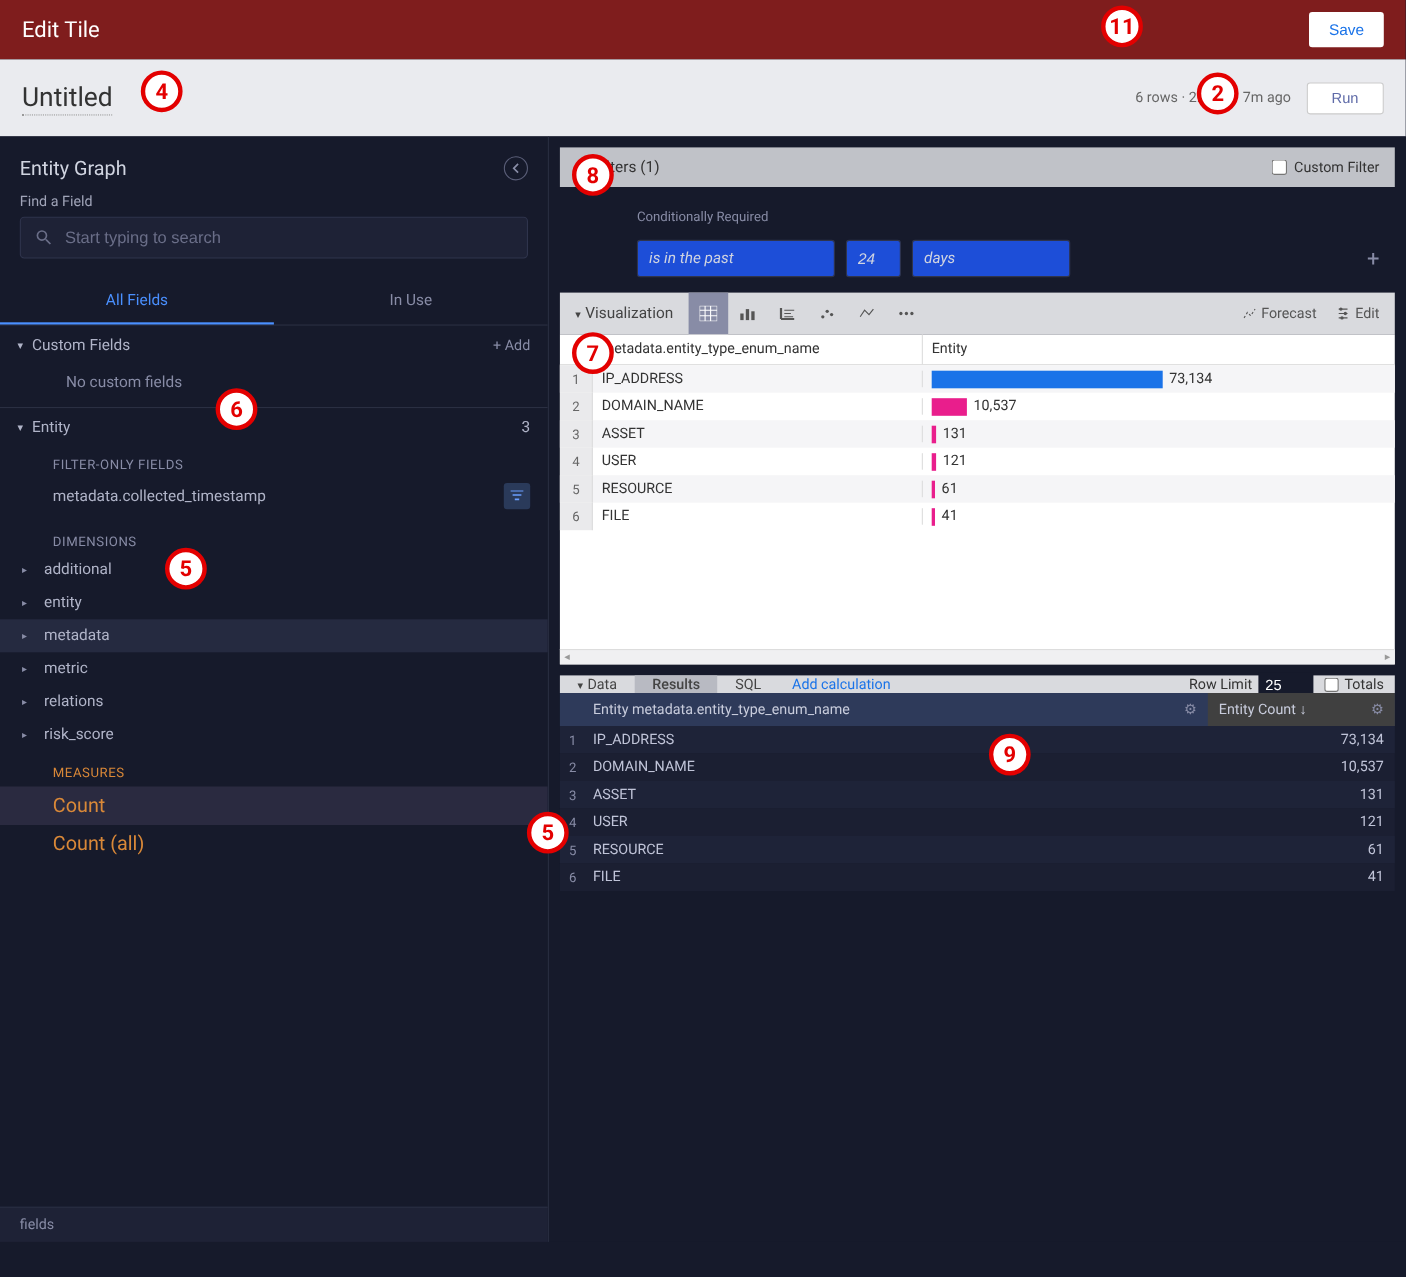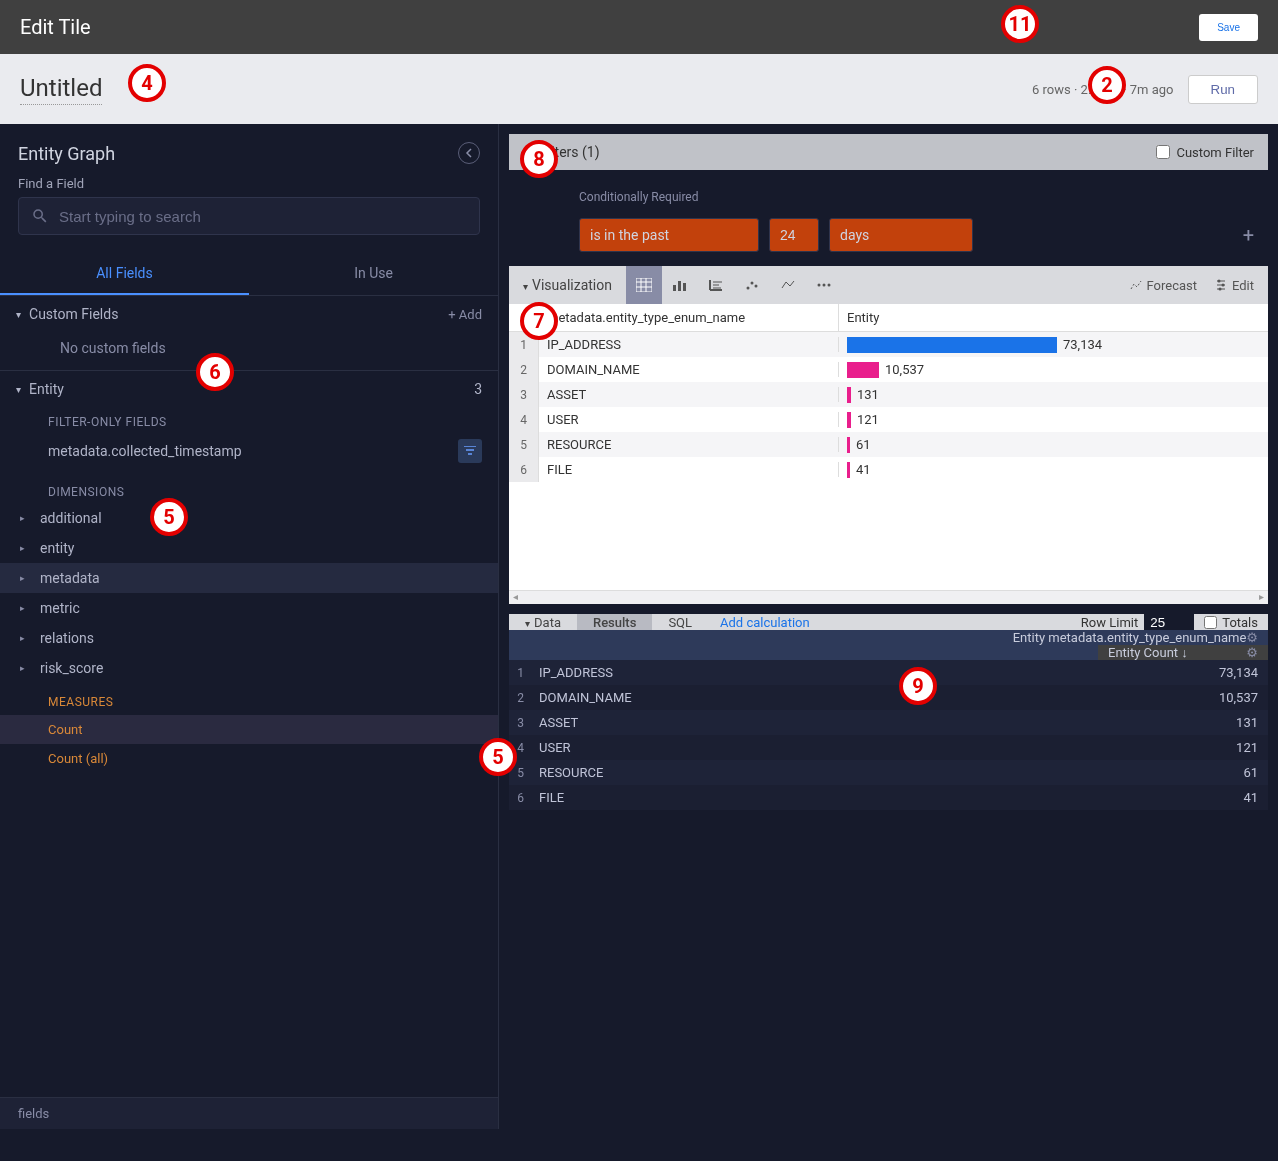--- a/index.html
+++ b/index.html
@@ -1,20 +1,20 @@
 <!DOCTYPE html>
 <html><head>
 <meta charset="utf-8">
 <style>
 * { box-sizing: border-box; margin: 0; padding: 0; }
 body { font-family: -apple-system, BlinkMacSystemFont, "Segoe UI", Roboto, Arial, sans-serif; font-size: 14px; background: #161a2b; color: #d0d4e0; width: 1278px; height:1161px; overflow:hidden; }
 
-.header-blue { background: #404040; color: #fff; height: 54px; display: flex; align-items: center; justify-content: space-between; padding: 16px 20px; }
+.header-blue { background: #7f1d1d; color: #fff; height: 54px; display: flex; align-items: center; justify-content: space-between; padding: 16px 20px; }
 .header-blue h1 { font-size: 20px; font-weight: 400; }
-.save-btn { background: #fff; color: #1a73e8; border: none; padding: 8px 18px; border-radius: 3px; font-size: 10px; cursor: pointer; }
+.save-btn { background: #fff; color: #1a73e8; border: none; padding: 8px 18px; border-radius: 3px; font-size: 14px; cursor: pointer; }
 
 .subheader { background: #eaebef; color: #333; height: 70px; display: flex; align-items: center; justify-content: space-between; padding: 0 20px; }
 .subheader .title { font-size: 24px; color: #333; border-bottom: 1px dotted #999; padding-bottom: 2px; }
 .subheader .right { display: flex; align-items: center; gap: 14px; }
 .subheader .status { color: #666; font-size: 13px; }
 .run-btn { background: #fff; color: #5f6ba8; border: 1px solid #ccc; padding: 6px 22px; border-radius: 3px; cursor: pointer; }
 
 .main { display: flex; height: 1005px; }
 .left-panel { width: 498px; background: #161a2b; display:flex; flex-direction:column; }
 .right-panel { flex: 1; background: #161a2b; border-left: 1px solid #2a2f42; display:flex; flex-direction:column; position:relative; }
@@ -40,35 +40,35 @@
 .nocustom { padding: 8px 16px 14px 60px; color:#888ca6; font-size:14px; }
 
 .entity-sec { border-top:1px solid #2a2f42; }
 .cat-hdr { padding:8px 16px 4px 48px; color:#888ca6; font-size:12px; letter-spacing:0.5px; }
 .flt-item { display:flex; justify-content:space-between; align-items:center; padding:6px 16px 14px 48px; color:#b0b4c8; font-size:14px; }
 .flt-icon { width:24px; height:24px; background:#2a3a5a; border-radius:3px; display:flex; align-items:center; justify-content:center; }
 .dim-item { display:flex; align-items:center; gap:10px; padding:7px 16px 7px 20px; color:#b0b4c8; font-size:14px; cursor:pointer; }
 .dim-item.sel { background:#252a40; }
 .dim-item .tri { font-size:9px; color:#888ca6; width:10px; }
 .mlabel { padding:12px 16px 6px 48px; color:#d98838; font-size:12px; letter-spacing:0.5px; }
-.mitem { padding:7px 16px 7px 48px; color:#d98838; font-size:13px; cursor:pointer; }
+.mitem { padding:7px 16px 7px 48px; color:#d98838; font-size:18px; cursor:pointer; }
 .mitem.sel { background:#2a2a40; }
 
 .bottom-bar { background:#1e2236; border-top:1px solid #2a2f42; padding:8px 18px; color:#888ca6; font-size:13px; }
 
 .filters-bar { background:#c0c2c8; color:#333; display:flex; justify-content:space-between; align-items:center; padding:10px 14px; margin:10px 10px 0 10px; }
 .filters-bar .l { display:flex; align-items:center; gap:8px; }
 .customf { display:flex; align-items:center; gap:6px; font-size:13px; color:#333; }
 .customf input { width:14px; height:14px; }
 
 .filter-body { padding:18px 14px 14px 80px; }
 .filter-title { color:#d0d4e0; font-size:14px; }
 .filter-sub { color:#888ca6; font-size:12px; margin-top:2px; }
 .filter-row { display:flex; gap:10px; margin-top:14px; align-items:center; }
-.fsel, .finp { background:#c2410c; border:1px solid #2f344c; color:#d0d4e0; padding:8px 10px; border-radius:3px; font-size:14px; }
+.fsel, .finp { background:#1d4ed8; border:1px solid #2f344c; color:#d0d4e0; padding:8px 10px; border-radius:3px; font-size:14px;font-style:italic; }
 .fsel { width:180px; }
 .finp.short { width:50px; text-align:left; }
 .fsel.med { width:144px; }
 .plus { color:#888ca6; font-size:20px; margin-left:auto; cursor:pointer; padding-right:10px; }
 
 .viz-bar { background:#d9dade; display:flex; align-items:center; padding:0; margin:0 10px; height:38px; }
 .viz-label { padding:0 14px; color:#444; font-size:14px; }
 .viz-icons { display:flex; align-items:center; }
 .viz-icon { width:36px; height:38px; display:flex; align-items:center; justify-content:center; cursor:pointer; }
 .viz-icon.active { background:#888ca6; }
@@ -92,21 +92,21 @@
 
 .data-bar { background:#d9dade; display:flex; align-items:center; margin:10px 10px 0 10px; height:16px; font-size:13px; }
 .data-bar .dtab { padding:0 16px; color:#444; height:100%; display:flex; align-items:center; cursor:pointer; }
 .data-bar .dtab.active { background:#b8bac2; font-weight:500; }
 .data-bar .addcalc { color:#1a73e8; margin-left:12px; cursor:pointer; }
 .data-bar .rowlim { margin-left:auto; display:flex; align-items:center; gap:6px; color:#333; }
 .data-bar .rowlim input { width:50px; background:#161a2b; color:#fff; border:none; padding:4px 6px; }
 .data-bar .totals { display:flex; align-items:center; gap:5px; margin:0 10px; color:#333; }
 
 .res-table { margin:0 10px; }
-.res-head { display:flex; background:#2e3a5a; height:30px; align-items:flex-end; font-size:13px; color:#c8ccdc;flex-direction:column; }
+.res-head { display:flex; background:#2e3a5a; height:30px; align-items:center; font-size:13px; color:#c8ccdc; }
 .res-head .h1 { width:20px; }
 .res-head .h2 { flex:1; padding:0 10px; display:flex; justify-content:space-between; align-items:center; }
 .res-head .h3 { width:170px; background:#404040; height:100%; display:flex; align-items:center; justify-content:space-between; padding:0 10px; }
 .res-row { display:flex; height:25px; align-items:center; color:#c0c4d8; font-size:13px; }
 .res-row:nth-child(even) { background:#1b1f32; }
 .res-row:nth-child(odd) { background:#1e2338; }
 .res-row .r1 { width:20px; text-align:right; padding-right:5px; color:#888ca6; font-size:12px; }
 .res-row .r2 { flex:1; padding:0 10px; }
 .res-row .r3 { width:170px; text-align:right; padding:0 10px; }
 .gear { font-size:13px; color:#888ca6; cursor:pointer; }

